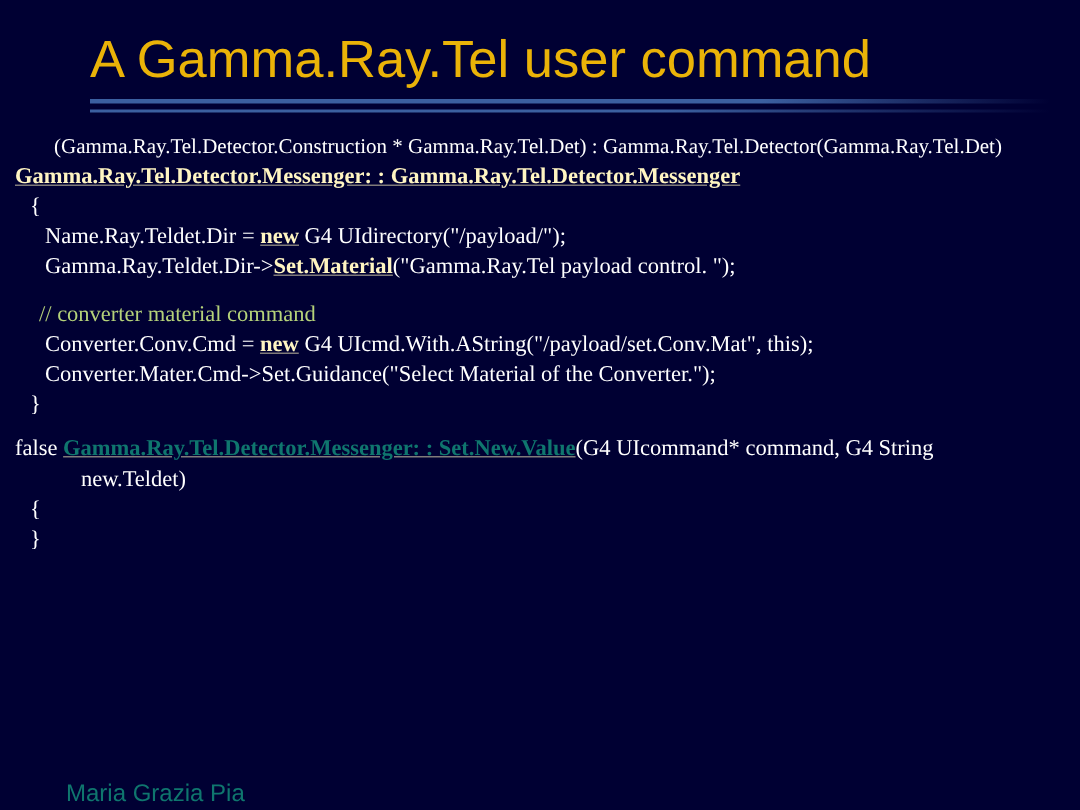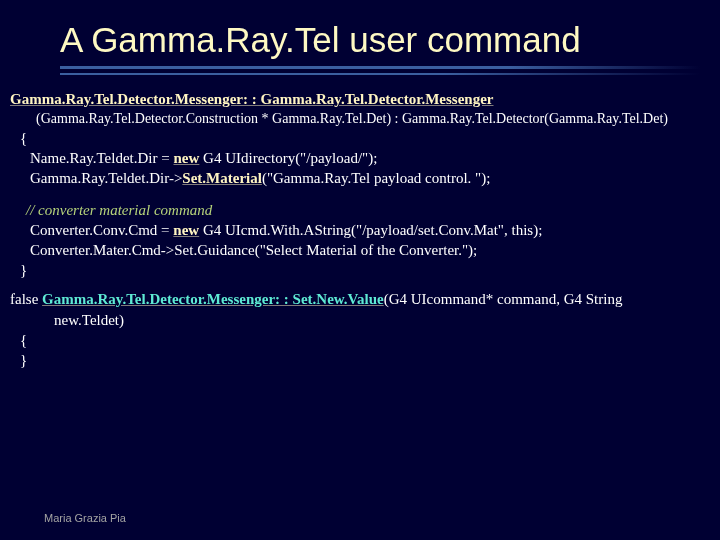--- a/index.html
+++ b/index.html
@@ -17,21 +17,21 @@
     height: 540px;
     position: relative;
     box-sizing: border-box;
   }
   .title-wrap {
     padding: 20px 0 0 60px;
   }
   .title {
     font-family: Arial, Helvetica, sans-serif;
     font-size: 35px;
-    color: #fef9c3;
+    color: #eab308;
     font-weight: normal;
     margin: 0 0 6px 0;
   }
   .hr1 {
     height: 3px;
     background: linear-gradient(to right, #3b5fa0 0%, #3b5fa0 70%, rgba(59,95,160,0) 100%);
     margin: 2px 0 0 0;
     width: 640px;
   }
   .hr2 {
@@ -54,55 +54,54 @@
   }
   .paren {
     font-size: 14px;
     color: #ffffff;
     padding-left: 26px;
   }
   .brace { padding-left: 10px; }
   .indent { padding-left: 20px; }
   .comment {
     color: #b5d27a;
-    font-style: italic;
     padding-left: 16px;
   }
   .void { color: #ffffff; }
   .void .method {
     font-weight: bold;
-    color: #5eead4;
+    color: #0f766e;
     text-decoration: underline;
     text-decoration-color: rgba(255,245,194,0.5);
   }
   .footer {
     position: absolute;
     left: 44px;
-    bottom: 16px;
+    bottom: 1px;
     font-family: Arial, Helvetica, sans-serif;
-    font-size: 11px;
-    color: #a3a3a3;
+    font-size: 16px;
+    color: #0f766e;
   }
 </style>
 </head>
 <body>
 
 <div class="slide">
   <div class="title-wrap">
     <h1 class="title">A Gamma.Ray.Tel user command</h1>
     <div class="hr1"></div>
     <div class="hr2"></div>
   </div>
 
   <div class="body">
 
+    <div class="row paren">(Gamma.Ray.Tel.Detector.Construction * Gamma.Ray.Tel.Det) : Gamma.Ray.Tel.Detector(Gamma.Ray.Tel.Det)</div>
     <div class="row">
       <span class="bold-yellow">Gamma.Ray.Tel.Detector.Messenger: : Gamma.Ray.Tel.Detector.Messenger</span>
     </div>
-    <div class="row paren">(Gamma.Ray.Tel.Detector.Construction * Gamma.Ray.Tel.Det) : Gamma.Ray.Tel.Detector(Gamma.Ray.Tel.Det)</div>
     <div class="row brace">{</div>
 
     <div class="row indent">
       <span>Name.Ray.Teldet.Dir = </span><span class="bold-yellow">new</span><span> G4 UIdirectory("/payload/");</span>
     </div>
     <div class="row indent">
       <span>Gamma.Ray.Teldet.Dir-&gt;</span><span class="bold-yellow">Set.Material</span><span>("Gamma.Ray.Tel payload control. ");</span>
     </div>
 
     <div class="row" style="height:10px"></div>

